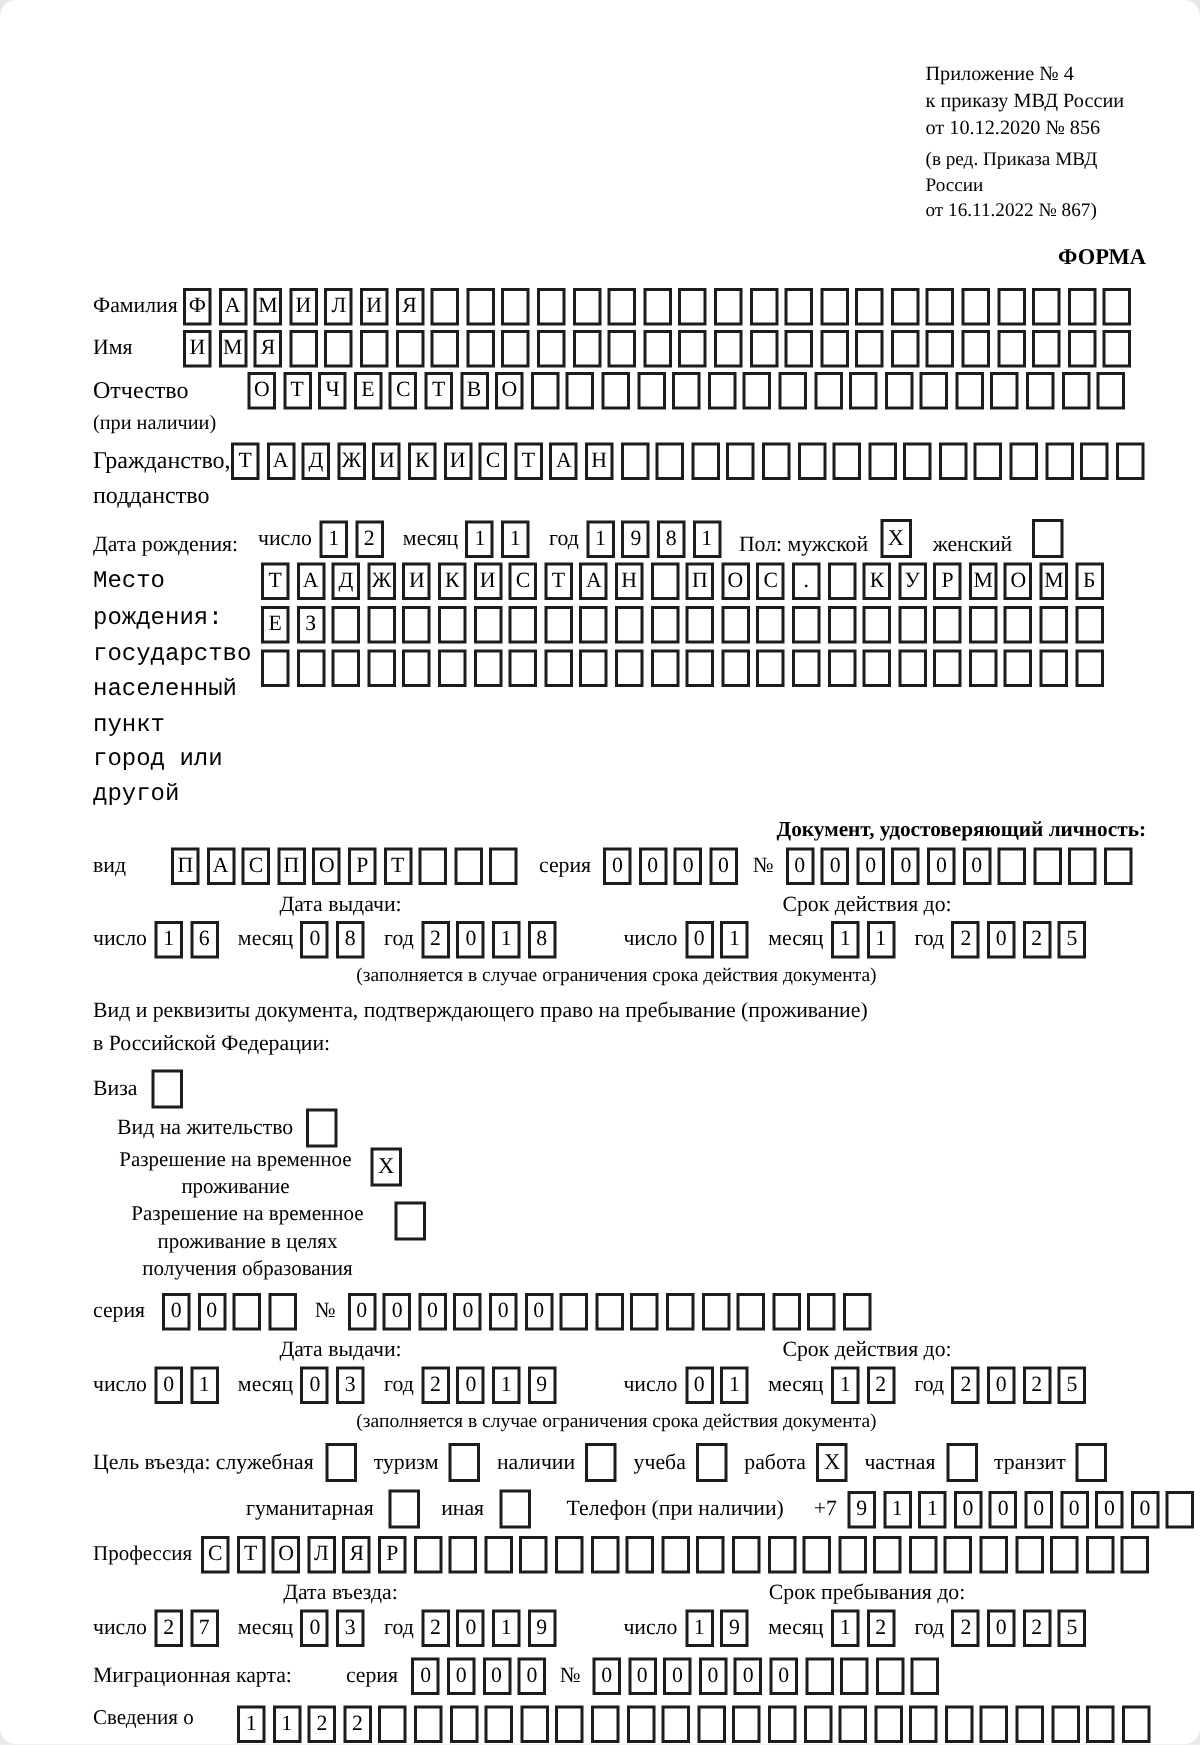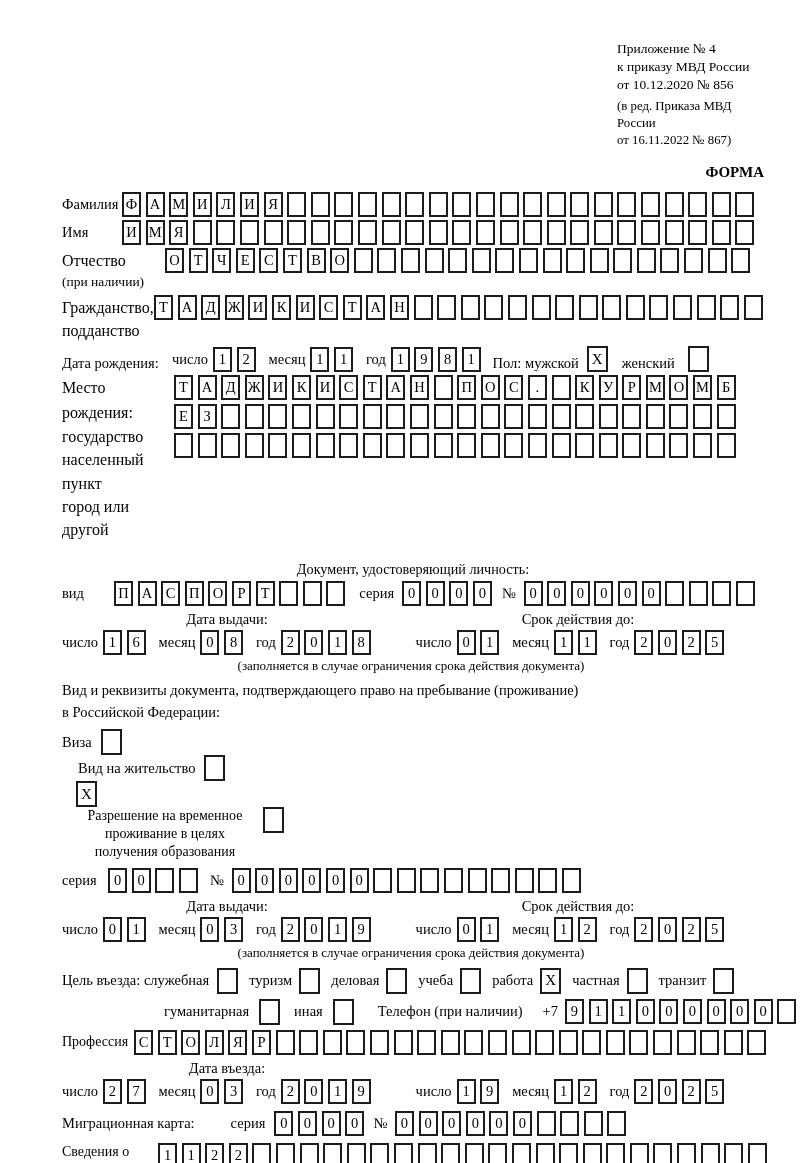--- a/index.html
+++ b/index.html
@@ -1,20 +1,20 @@
 <!DOCTYPE html>
 <html><head>
 <meta charset="utf-8">
 <style>
   html,body{margin:0;padding:0;background:#e8e8e8;}
   .page{
     width:800px;height:1163px;background:#ffffff;color:#000;
     font-family:"Liberation Serif","DejaVu Serif",serif;
     box-sizing:border-box;padding:40px 36px 0 62px;
-    overflow:hidden;position:relative;margin:0 auto;
+    overflow:hidden;position:relative;margin:0 auto;border-radius:11px;
   }
   .ref-block{margin-left:555px;font-size:13.5px;line-height:1.32;}
   .ref-amend{margin-top:5px;font-size:12.8px;line-height:1.3;}
   .forma{text-align:right;font-weight:bold;font-size:15px;margin-top:16px;}
   .title{text-align:center;font-weight:bold;font-size:15.5px;line-height:1.55;margin-top:10px;}
   .title-underline{display:inline-block;width:52px;border-bottom:2px solid #222;margin-left:10px;height:12px;}
   .section{font-weight:bold;font-size:14.2px;margin-top:22px;}
   .row{display:flex;align-items:center;margin-top:3px;}
   .row-top{display:flex;align-items:flex-start;margin-top:3px;}
   .label{font-size:14.5px;flex:none;}
@@ -24,21 +24,21 @@
     width:19px;height:25px;border:2px solid #1c1c1c;box-sizing:border-box;flex:none;
     display:flex;align-items:center;justify-content:center;font-size:14.5px;background:#fff;
   }
   .box{
     width:21px;height:26px;border:2px solid #1c1c1c;box-sizing:border-box;flex:none;
     display:flex;align-items:center;justify-content:center;font-size:15px;background:#fff;
   }
   .label-stack{flex:none;line-height:1.35;}
   .label-stack .l1{line-height:25px;}
   .cellrows{display:flex;flex-direction:column;gap:4px;}
-  .center-bold{text-align:center;font-weight:normal;font-size:14.2px;margin-top:20px;}
+  .center-bold{text-align:right;font-weight:bold;font-size:14.2px;margin-top:4px;}
   .two-col{display:flex;margin-top:5px;}
   .col-left{width:330px;text-align:center;font-size:14.5px;}
   .col-right{flex:1;text-align:center;font-size:14.5px;}
   .dates{display:flex;align-items:center;margin-top:2px;}
   .dgroup{display:flex;align-items:center;gap:5px;flex:none;}
   .dgroup .ml{margin-left:8px;}
   .dcol-right{margin-left:45px;}
   .footnote{font-size:13px;text-align:center;margin-top:3px;padding-right:4px;}
   .intro{font-size:14.5px;margin-top:8px;}
   .res-options{display:flex;align-items:flex-start;margin-top:8px;flex-direction:column;}
@@ -224,21 +224,21 @@
           <span class="cell">1</span>
         </span>
     </span>
     <span class="label" style="margin-left:12px;">Пол: мужской</span>
     <span class="box" style="margin-left:8px;">X</span>
     <span class="label" style="margin-left:14px;">женский</span>
     <span class="box" style="margin-left:13px;"></span>
   </div>
 
   <div class="row-top">
-    <span class="label-stack" style="width:112px;line-height:1.45;">
+    <span class="label-stack" style="width:112px;line-height:1.45;font-family:Liberation Mono, monospace;">
       <div class="l1">Место рождения:</div>
       <div>государство</div>
       <div>населенный пункт</div>
       <div>город или другой</div>
     </span>
     <span class="cellrows">
       <span class="cells">
           <span class="cell">Т</span>
           <span class="cell">А</span>
           <span class="cell">Д</span>
@@ -409,20 +409,21 @@
   <div class="res-options">
     <span class="res-opt">
       <span class="lbl-inline">Виза</span>
       <span class="box"></span>
     </span>
     <span class="res-opt" style="margin-left:16px;">
       <span class="lbl-inline">Вид на жительство</span>
       <span class="box"></span>
     </span>
     <span class="res-opt" style="margin-left:14px;">
+      <span class="res-opt-text w160">Разрешение на временное проживание</span>
       <span class="box">X</span>
     </span>
     <span class="res-opt" style="margin-left:14px;">
       <span class="res-opt-text w180">Разрешение на временное проживание в целях получения образования</span>
       <span class="box"></span>
     </span>
   </div>
 
   <div class="row" style="margin-top:6px;">
     <span class="label" style="width:46px;">серия</span>
@@ -499,21 +500,21 @@
   <div class="footnote">(заполняется в случае ограничения срока действия документа)</div>
 
   <div class="row" style="margin-top:7px;">
     <span class="label">Цель въезда: служебная</span>
     <span class="box" style="margin-left:8px;"></span>
     <span class="opt">
       <span class="label">туризм</span>
       <span class="box"></span>
     </span>
     <span class="opt">
-      <span class="label">деловая</span>
+      <span class="label">наличии</span>
       <span class="box"></span>
     </span>
     <span class="opt">
       <span class="label">учеба</span>
       <span class="box"></span>
     </span>
     <span class="opt">
       <span class="label">работа</span>
       <span class="box">X</span>
     </span>
@@ -576,20 +577,21 @@
         <span class="cell"></span>
         <span class="cell"></span>
         <span class="cell"></span>
         <span class="cell"></span>
         <span class="cell"></span>
       </span>
   </div>
 
   <div class="two-col">
     <span class="col-left">Дата въезда:</span>
+    <span class="col-right">Срок пребывания до:</span>
   </div>
   <div class="dates">
     <span class="dgroup">
       <span class="label">число</span>
       <span class="cells">
           <span class="cell">2</span>
           <span class="cell">7</span>
         </span>
       <span class="label ml">месяц</span>
       <span class="cells">

